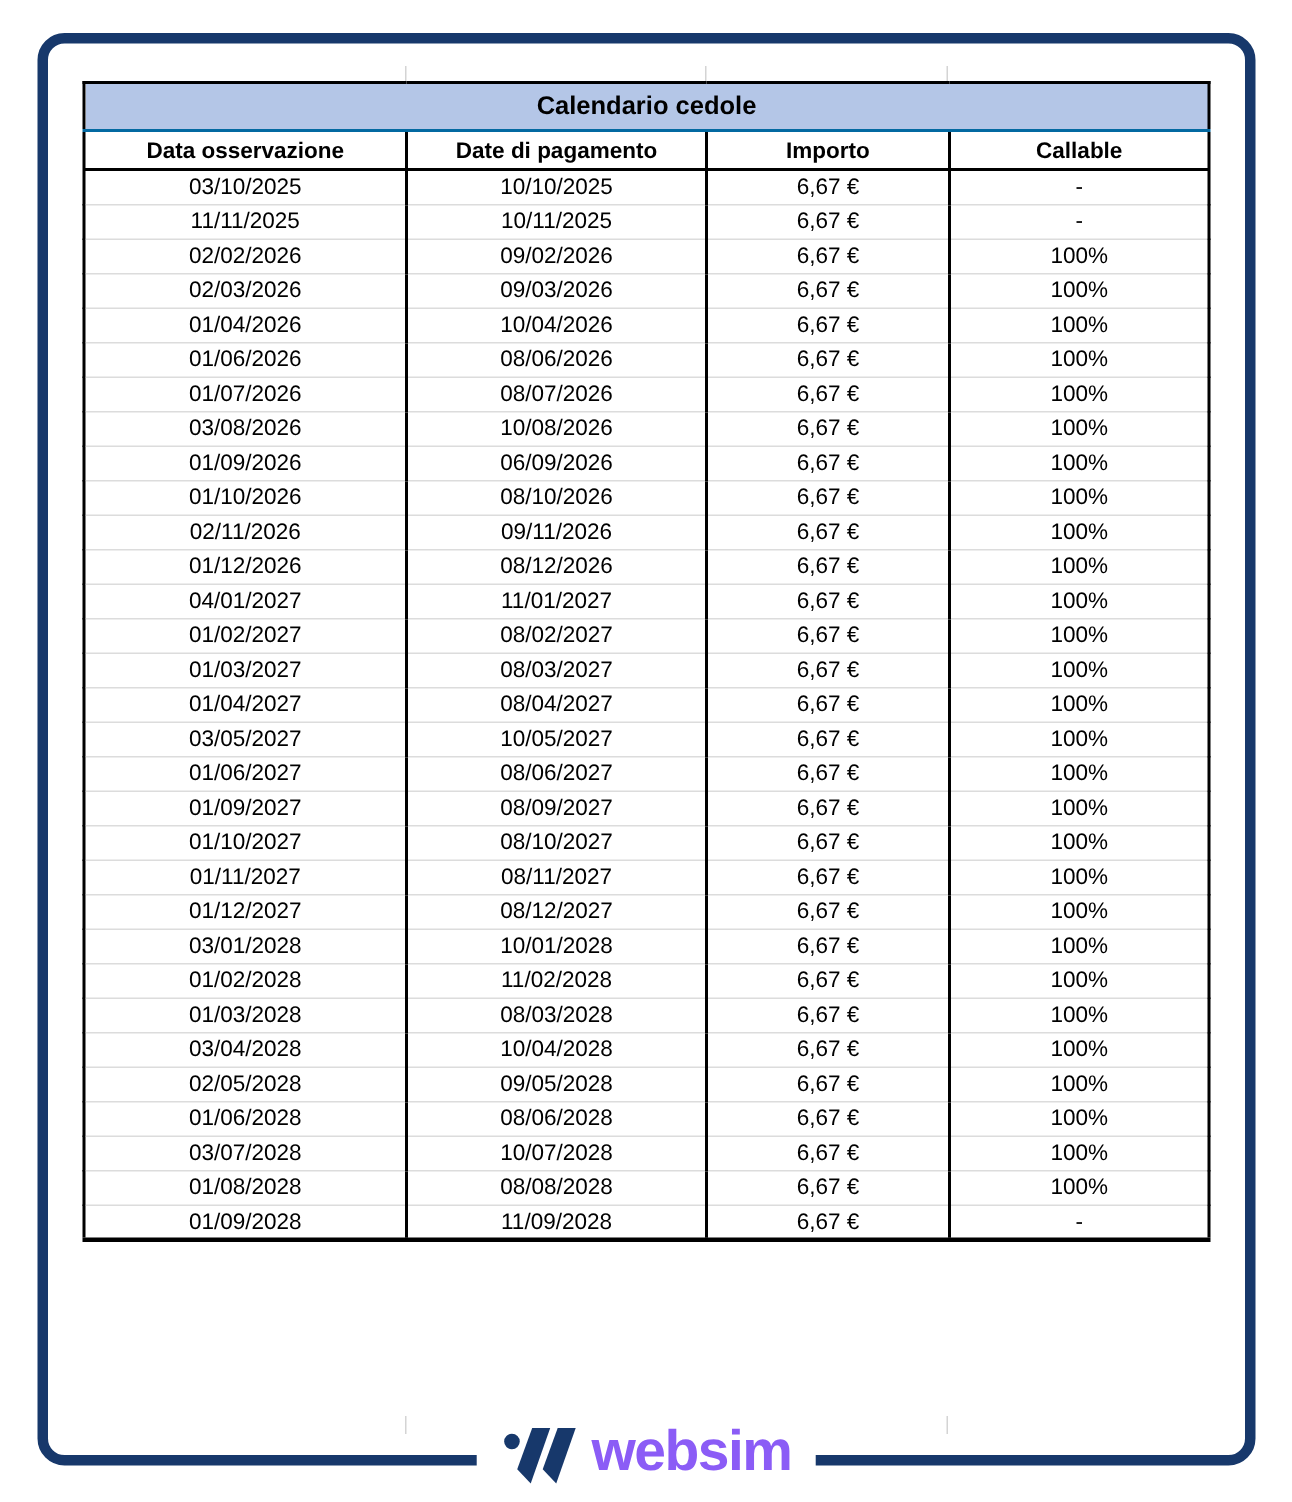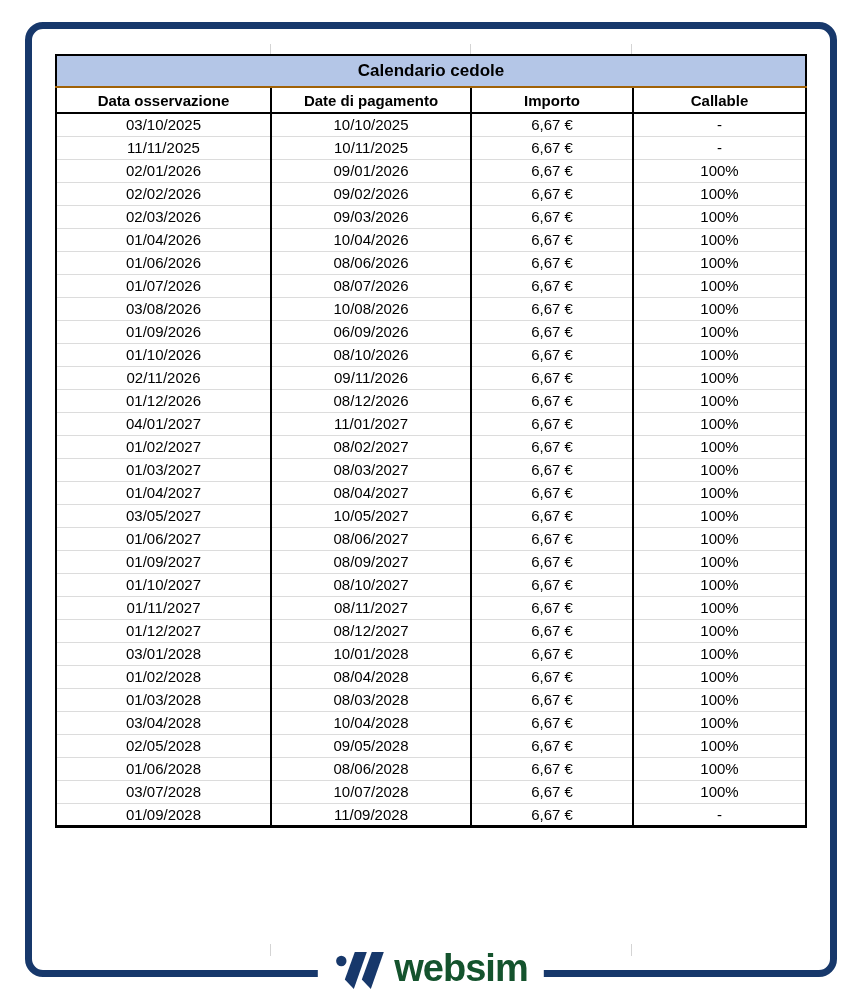--- a/index.html
+++ b/index.html
@@ -52,21 +52,21 @@
     vertical-align: middle;
     overflow: hidden;
     white-space: nowrap;
   }
 
   th.title-cell {
     height: 32px;
     background: #B4C6E7;
     font-size: 17px;
     font-weight: bold;
-    border-bottom: 2px solid #a16207;
+    border-bottom: 2px solid #0369a1;
   }
 
   tr.col-head th {
     height: 26px;
     font-size: 15px;
     font-weight: bold;
     background: #fff;
     border-bottom: 2px solid #000;
     border-left: 2px solid #000;
   }
@@ -93,21 +93,21 @@
     display: flex;
     align-items: center;
     gap: 9px;
     z-index: 2;
   }
   .logo-icon svg { display: block; }
   .brand-text {
     font-size: 38px;
     font-weight: bold;
     letter-spacing: -1px;
-    color: #14532d;
+    color: #8b5cf6;
     line-height: 1;
     padding-bottom: 4px;
   }
 </style>
 </head>
 <body>
 
 <div class="frame"></div>
 
 <div class="grid-stub stub-top" style="left:270px"></div>
@@ -142,26 +142,20 @@
         <td>6,67 €</td>
         <td>-</td>
       </tr>
       <tr>
         <td>11/11/2025</td>
         <td>10/11/2025</td>
         <td>6,67 €</td>
         <td>-</td>
       </tr>
       <tr>
-        <td>02/01/2026</td>
-        <td>09/01/2026</td>
-        <td>6,67 €</td>
-        <td>100%</td>
-      </tr>
-      <tr>
         <td>02/02/2026</td>
         <td>09/02/2026</td>
         <td>6,67 €</td>
         <td>100%</td>
       </tr>
       <tr>
         <td>02/03/2026</td>
         <td>09/03/2026</td>
         <td>6,67 €</td>
         <td>100%</td>
@@ -275,21 +269,21 @@
         <td>100%</td>
       </tr>
       <tr>
         <td>03/01/2028</td>
         <td>10/01/2028</td>
         <td>6,67 €</td>
         <td>100%</td>
       </tr>
       <tr>
         <td>01/02/2028</td>
-        <td>08/04/2028</td>
+        <td>11/02/2028</td>
         <td>6,67 €</td>
         <td>100%</td>
       </tr>
       <tr>
         <td>01/03/2028</td>
         <td>08/03/2028</td>
         <td>6,67 €</td>
         <td>100%</td>
       </tr>
       <tr>
@@ -306,20 +300,26 @@
       </tr>
       <tr>
         <td>01/06/2028</td>
         <td>08/06/2028</td>
         <td>6,67 €</td>
         <td>100%</td>
       </tr>
       <tr>
         <td>03/07/2028</td>
         <td>10/07/2028</td>
+        <td>6,67 €</td>
+        <td>100%</td>
+      </tr>
+      <tr>
+        <td>01/08/2028</td>
+        <td>08/08/2028</td>
         <td>6,67 €</td>
         <td>100%</td>
       </tr>
       <tr>
         <td>01/09/2028</td>
         <td>11/09/2028</td>
         <td>6,67 €</td>
         <td>-</td>
       </tr>
     </tbody>

